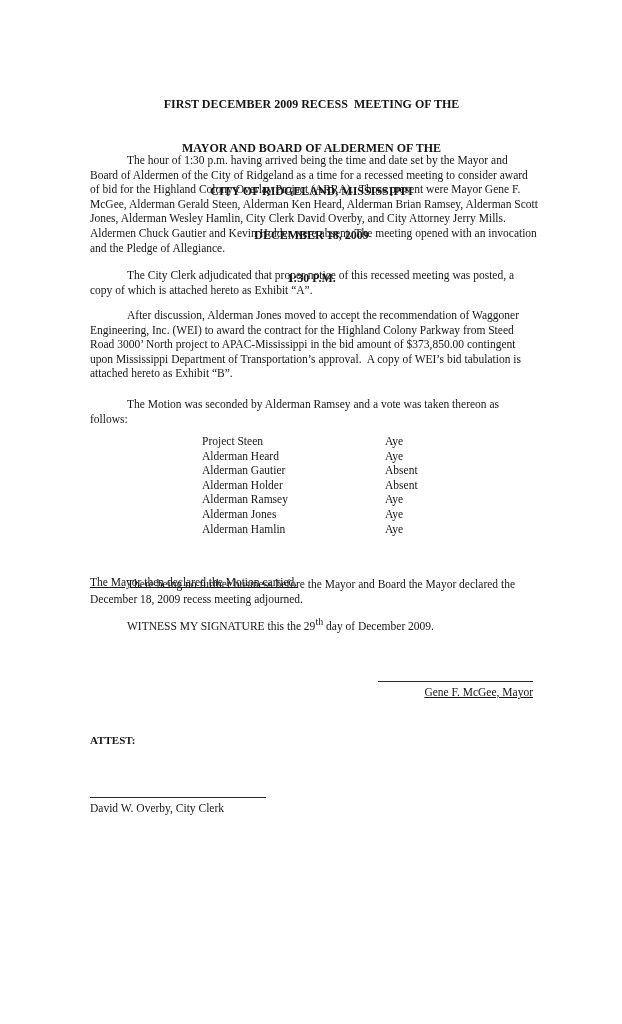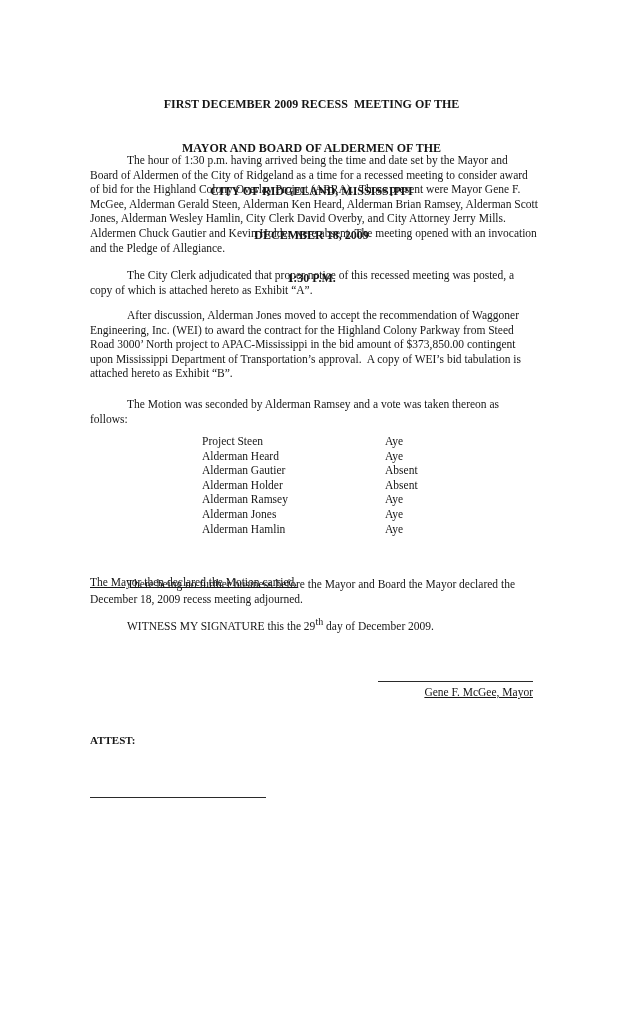--- a/index.html
+++ b/index.html
@@ -104,15 +104,16 @@
 
   <div class="abs sig-mayor">
     <div class="sig-line"></div>
     <div class="sig-name">Gene F. McGee, Mayor</div>
   </div>
 
   <div class="abs attest">ATTEST:</div>
 
   <div class="abs sig-clerk">
     <div class="sig-line"></div>
+    <div class="sig-name">David W. Overby, City Clerk</div>
   </div>
 
 </div>
 
 </body></html>

